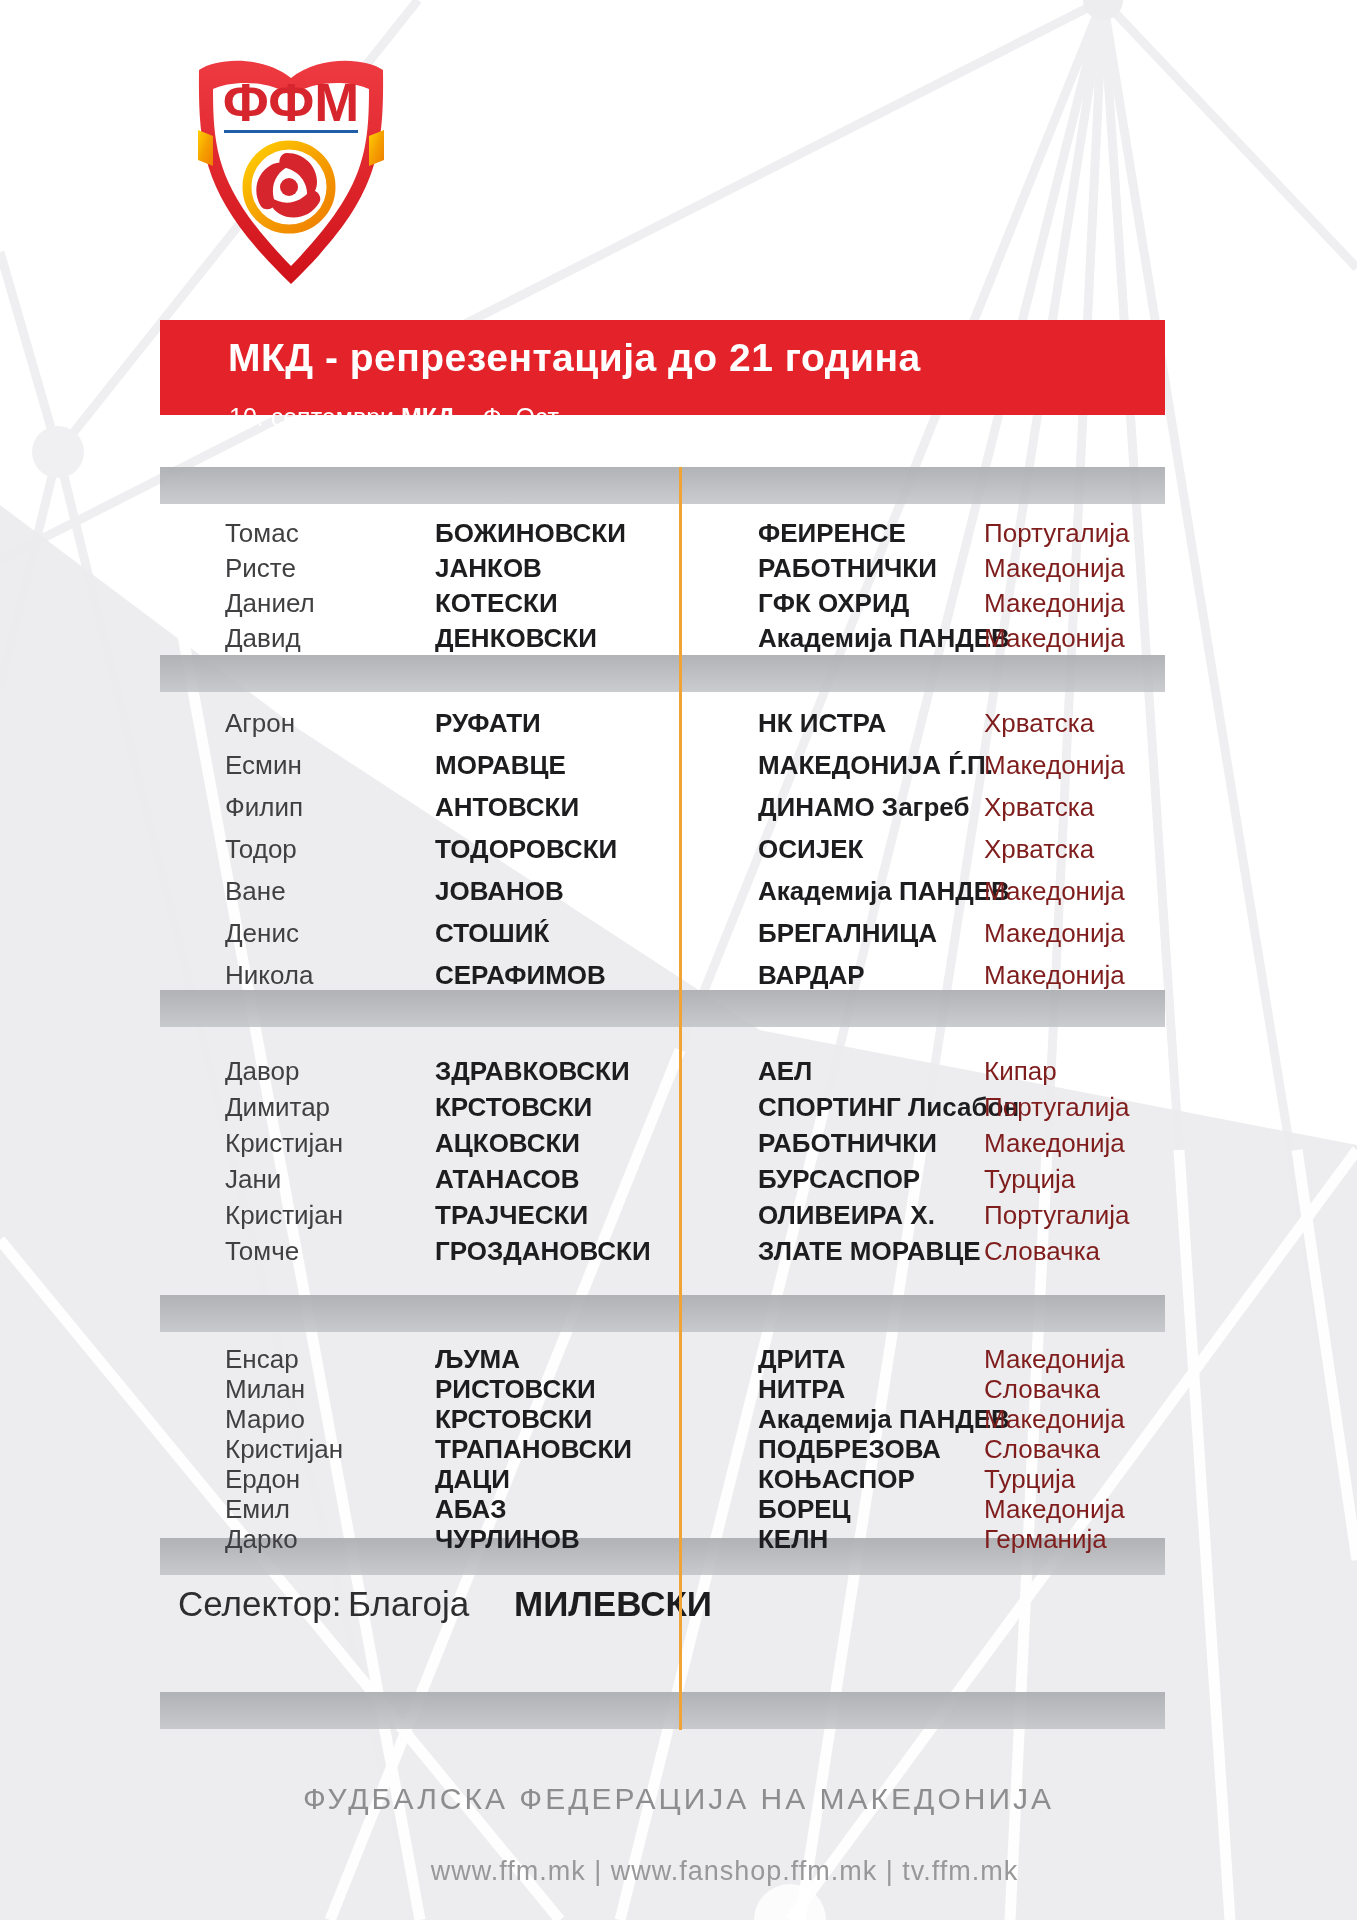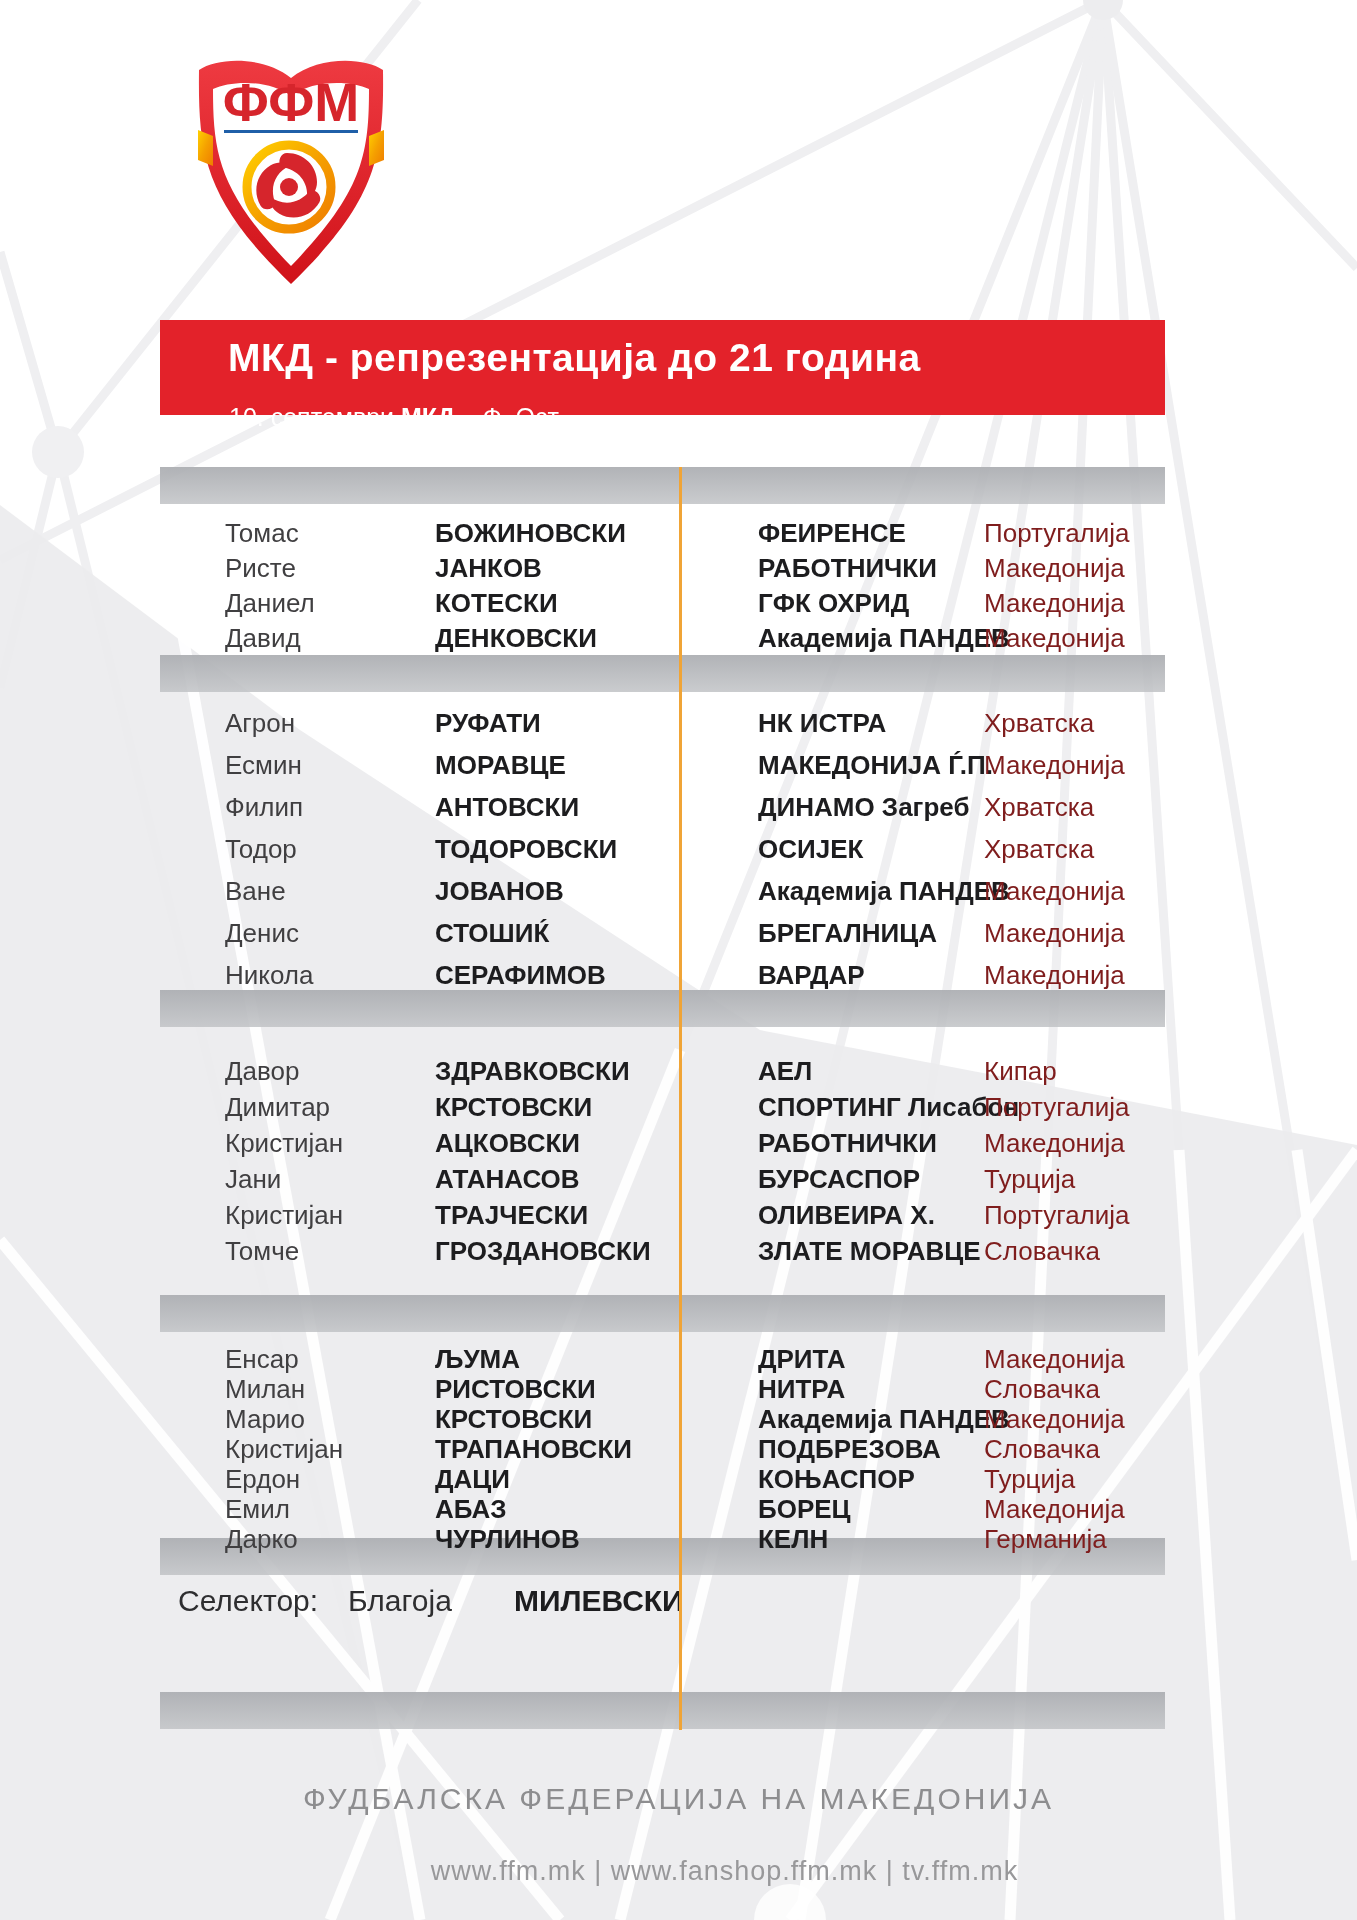--- a/index.html
+++ b/index.html
@@ -20,21 +20,21 @@
   
   .sec{position:absolute;left:160px;width:1005px;z-index:3;}
   .row{position:relative;}
   .s1 .row{height:35px;} .s2 .row{height:42px;} .s3 .row{height:36px;} .s4 .row{height:30px;}
   .c{position:absolute;top:0;font-size:26px;line-height:27px;white-space:nowrap;color:#403f41;}
   .c.first{left:65px;}
   .c.last{left:275px;font-weight:bold;color:#1d1d1f;}
   .c.club{left:562px;font-weight:bold;color:#1d1d1f;margin-left:36px;}
   .c.country{left:824px;color:#7f1d1d;}
   
-  .selector{position:absolute;left:160px;top:1584px;width:1005px;height:32px;z-index:3;font-size:30px;}
+  .selector{position:absolute;left:160px;top:1584px;width:1005px;height:32px;z-index:3;font-size:35px;}
   .selector span{position:absolute;top:0;white-space:nowrap;}
   .selector .lbl{left:18px;color:#2e2e30;}
   .selector .fname{left:188px;color:#2e2e30;}
   .selector .lname{left:354px;font-weight:bold;color:#1d1d1f;}
   
   .footer1{position:absolute;top:1782px;left:0;width:100%;text-align:center;font-size:30px;
            color:#8d8d8f;letter-spacing:3px;z-index:3;white-space:nowrap;}
   .footer2{position:absolute;top:1856px;left:0;width:100%;text-align:center;font-size:27px;
            color:#98989a;letter-spacing:1px;z-index:3;white-space:nowrap;margin-left:46px;}
 </style>

